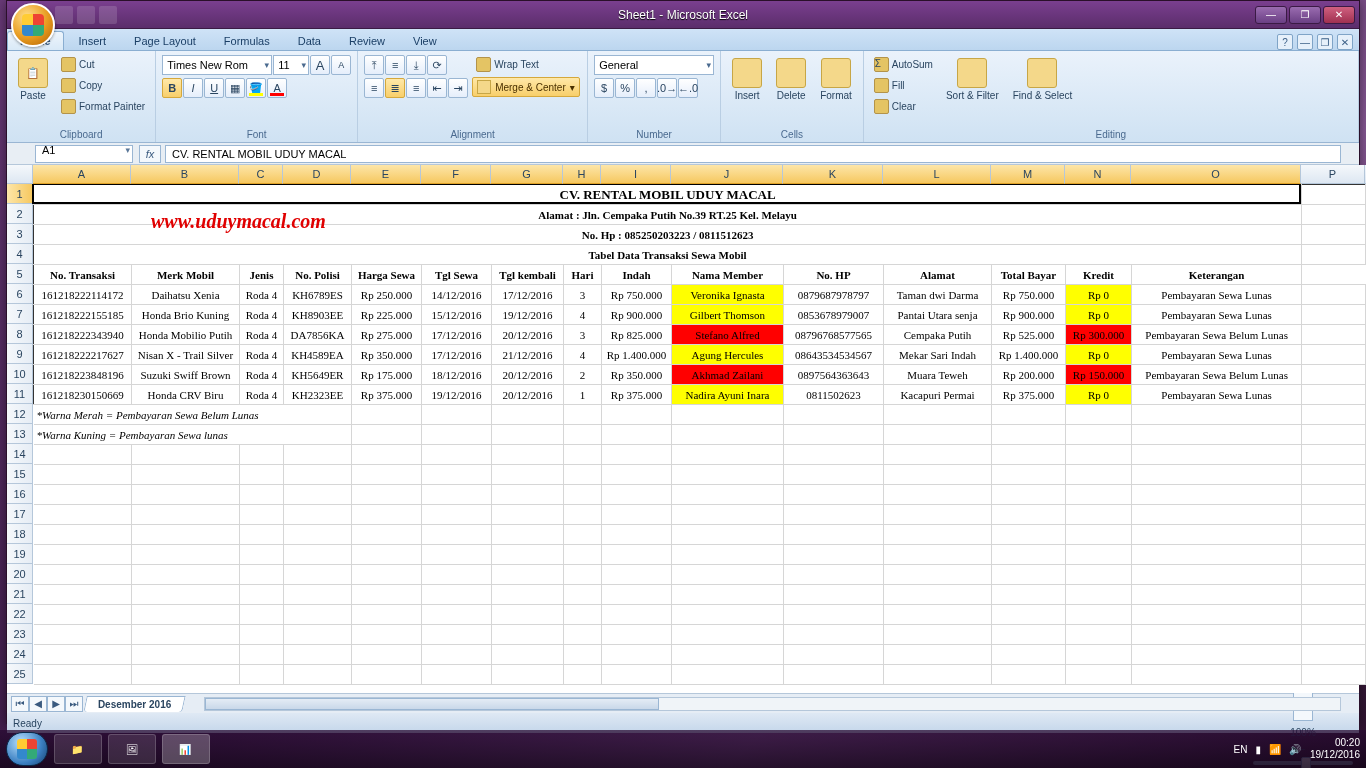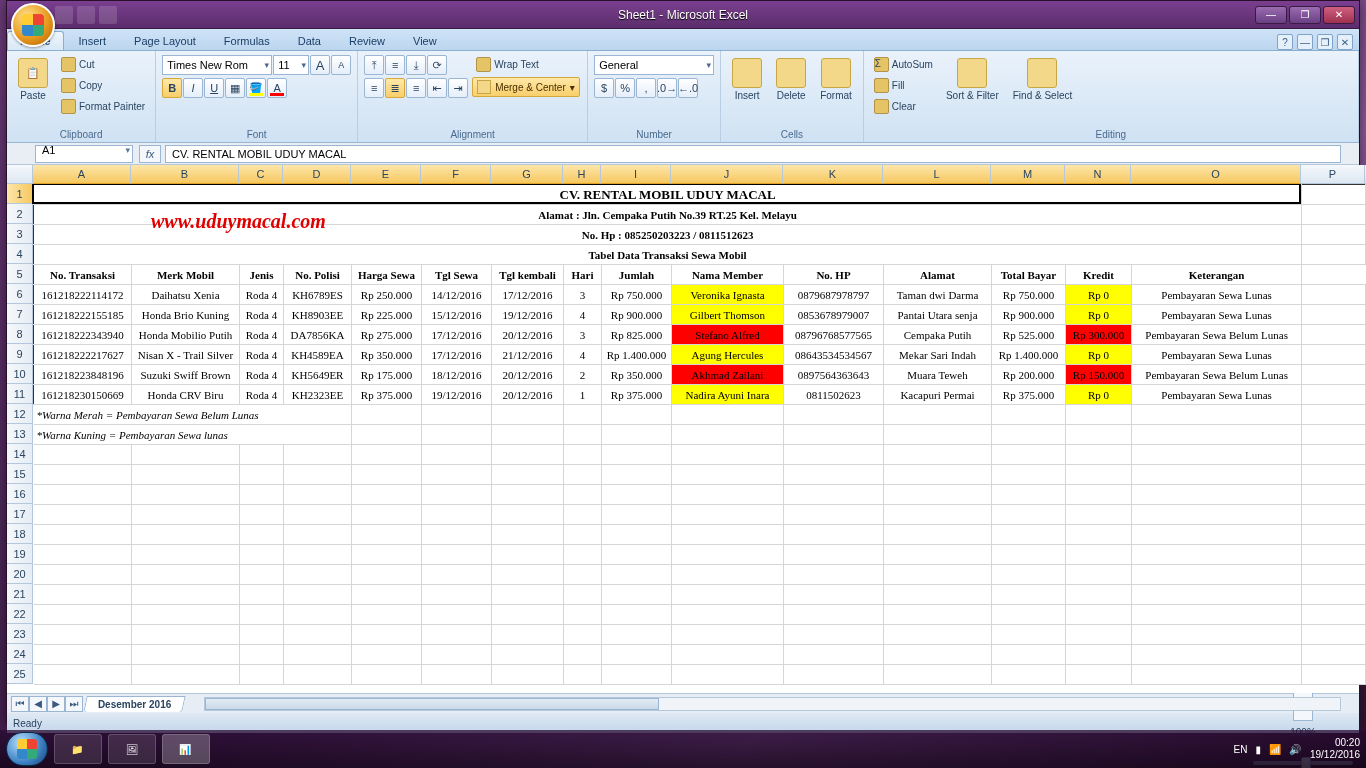--- a/index.html
+++ b/index.html
@@ -393,21 +393,21 @@
                     </tr>
                     <tr class="hdr">
                       <td>No. Transaksi</td>
                       <td>Merk Mobil</td>
                       <td>Jenis</td>
                       <td>No. Polisi</td>
                       <td>Harga Sewa</td>
                       <td>Tgl Sewa</td>
                       <td>Tgl kembali</td>
                       <td>Hari</td>
-                      <td>Jumlah</td>
+                      <td>Indah</td>
                       <td>Nama Member</td>
                       <td>No. HP</td>
                       <td>Alamat</td>
                       <td>Total Bayar</td>
                       <td>Kredit</td>
                       <td>Keterangan</td>
                       <td style="border:none;background:#fff"></td>
                       <td style="border:none;background:#fff"></td>
                     </tr>
                     <tr class="trow">

